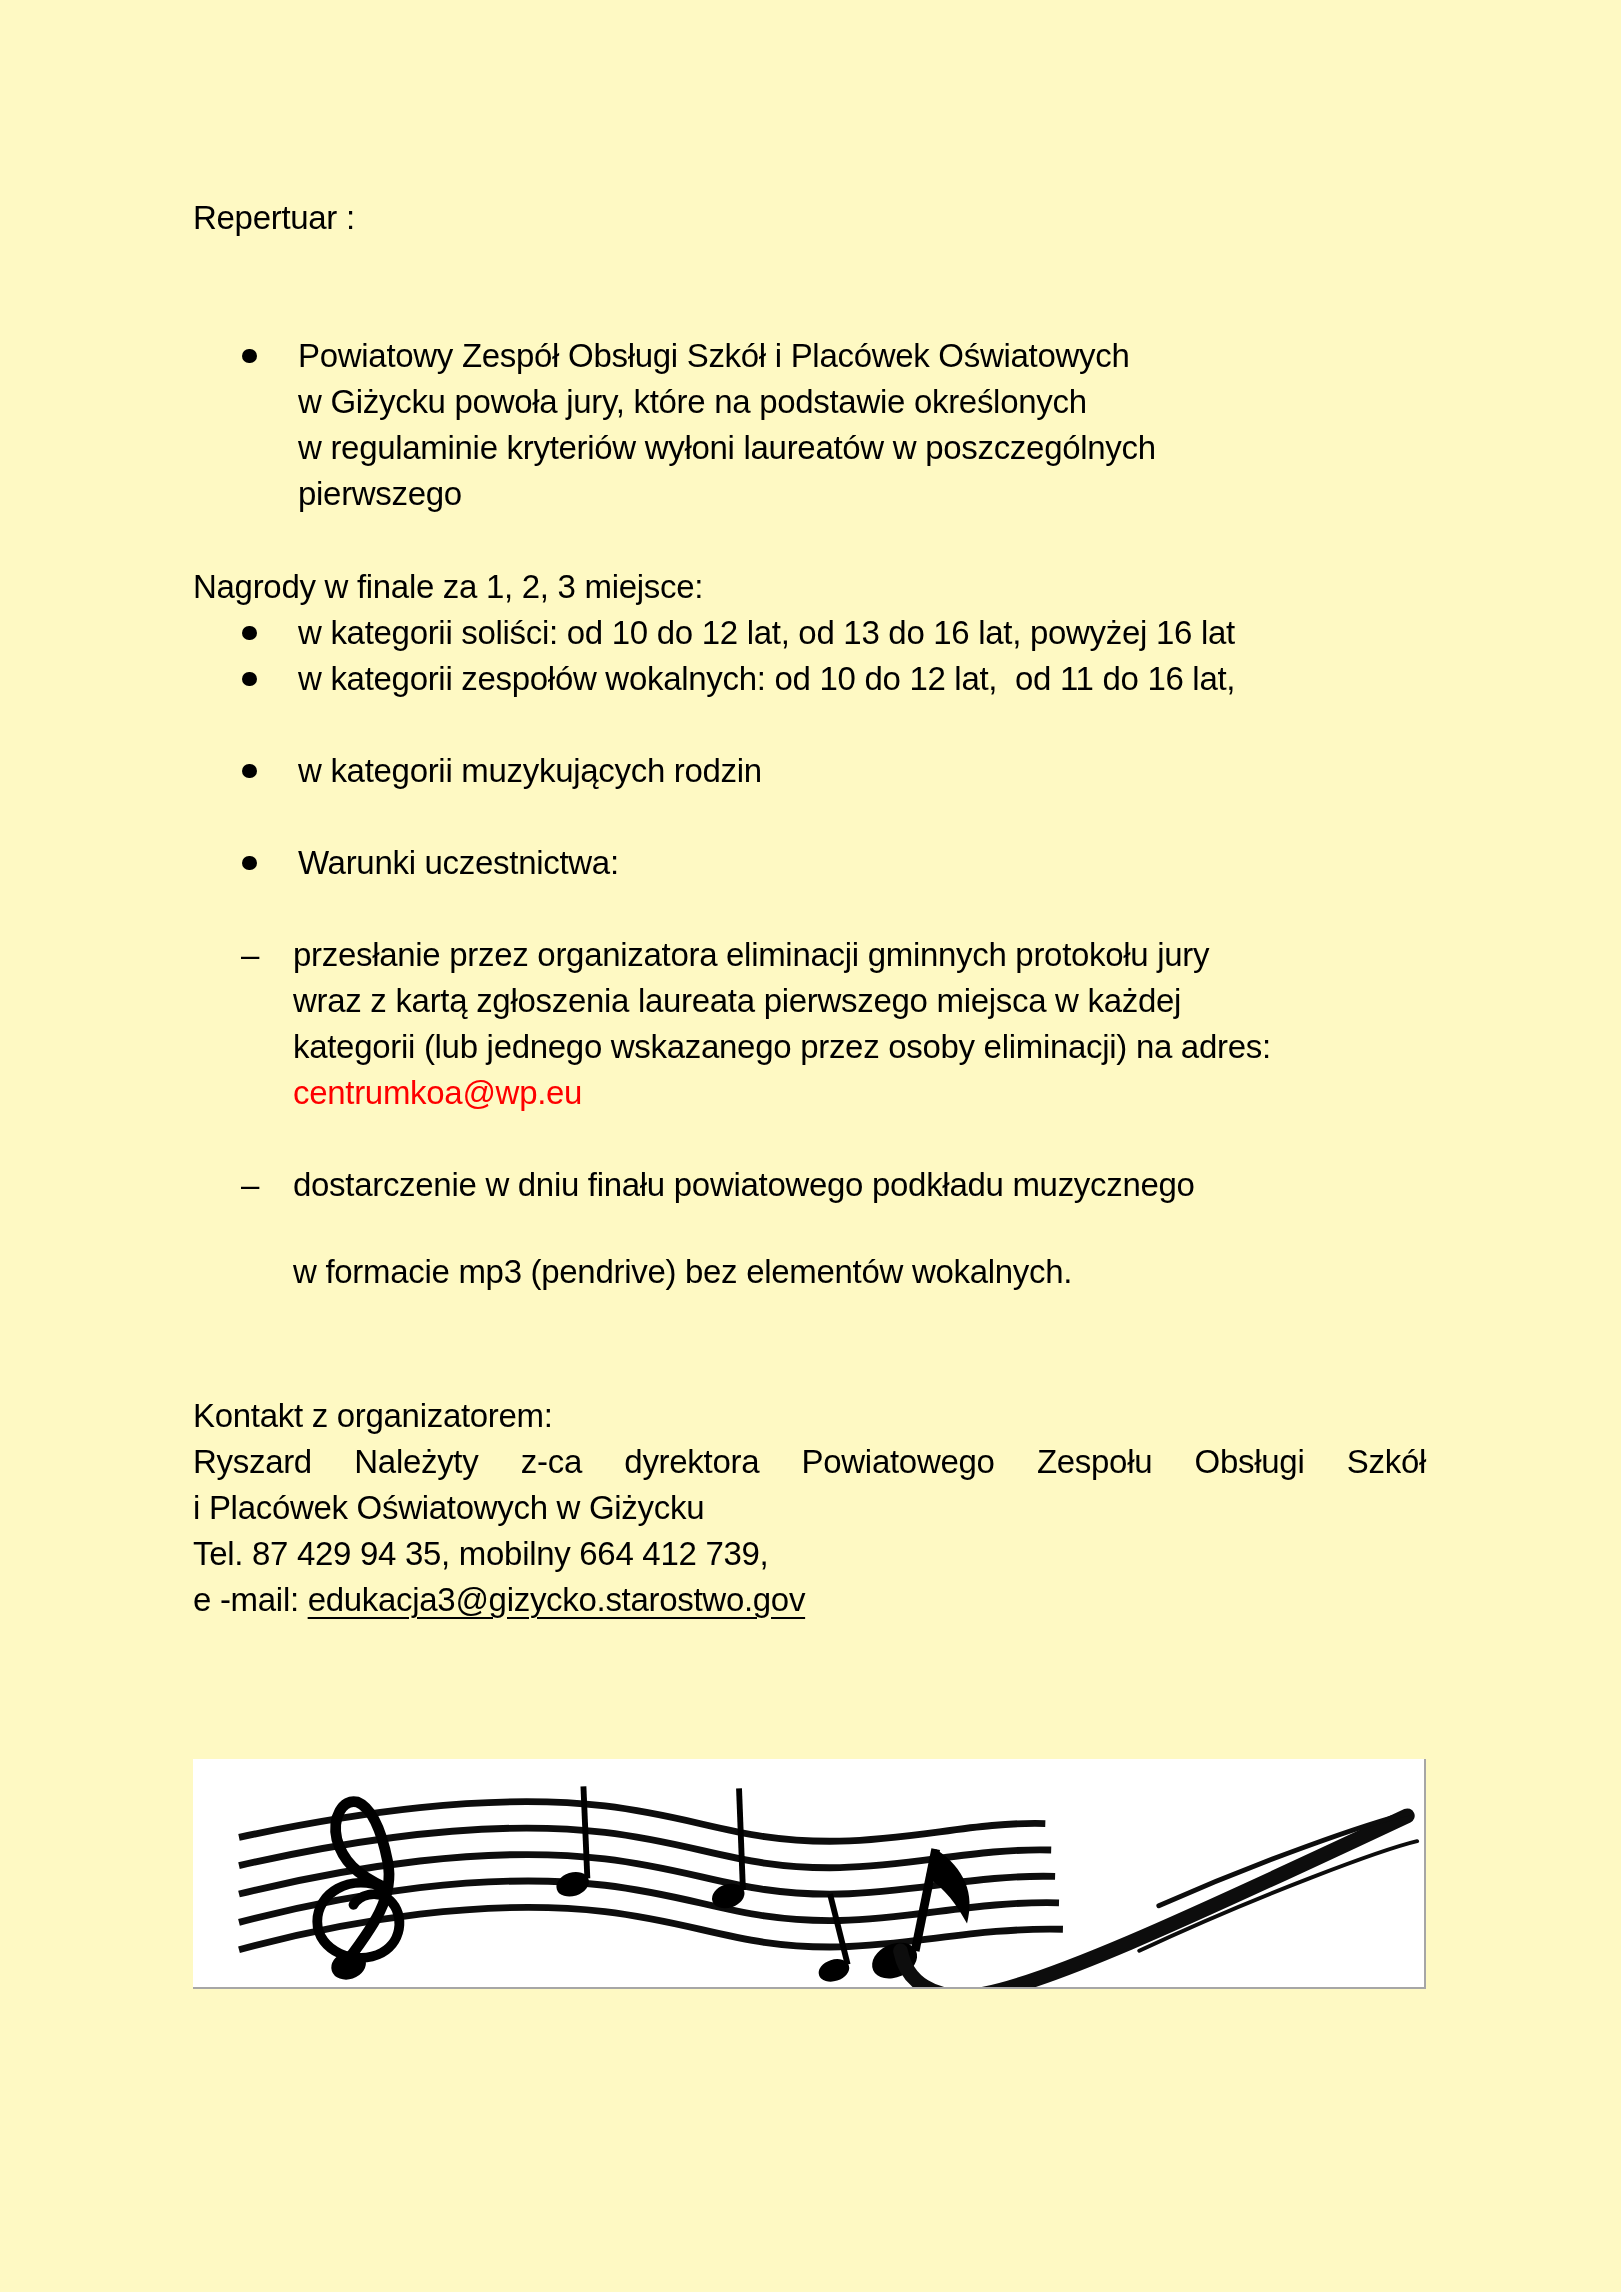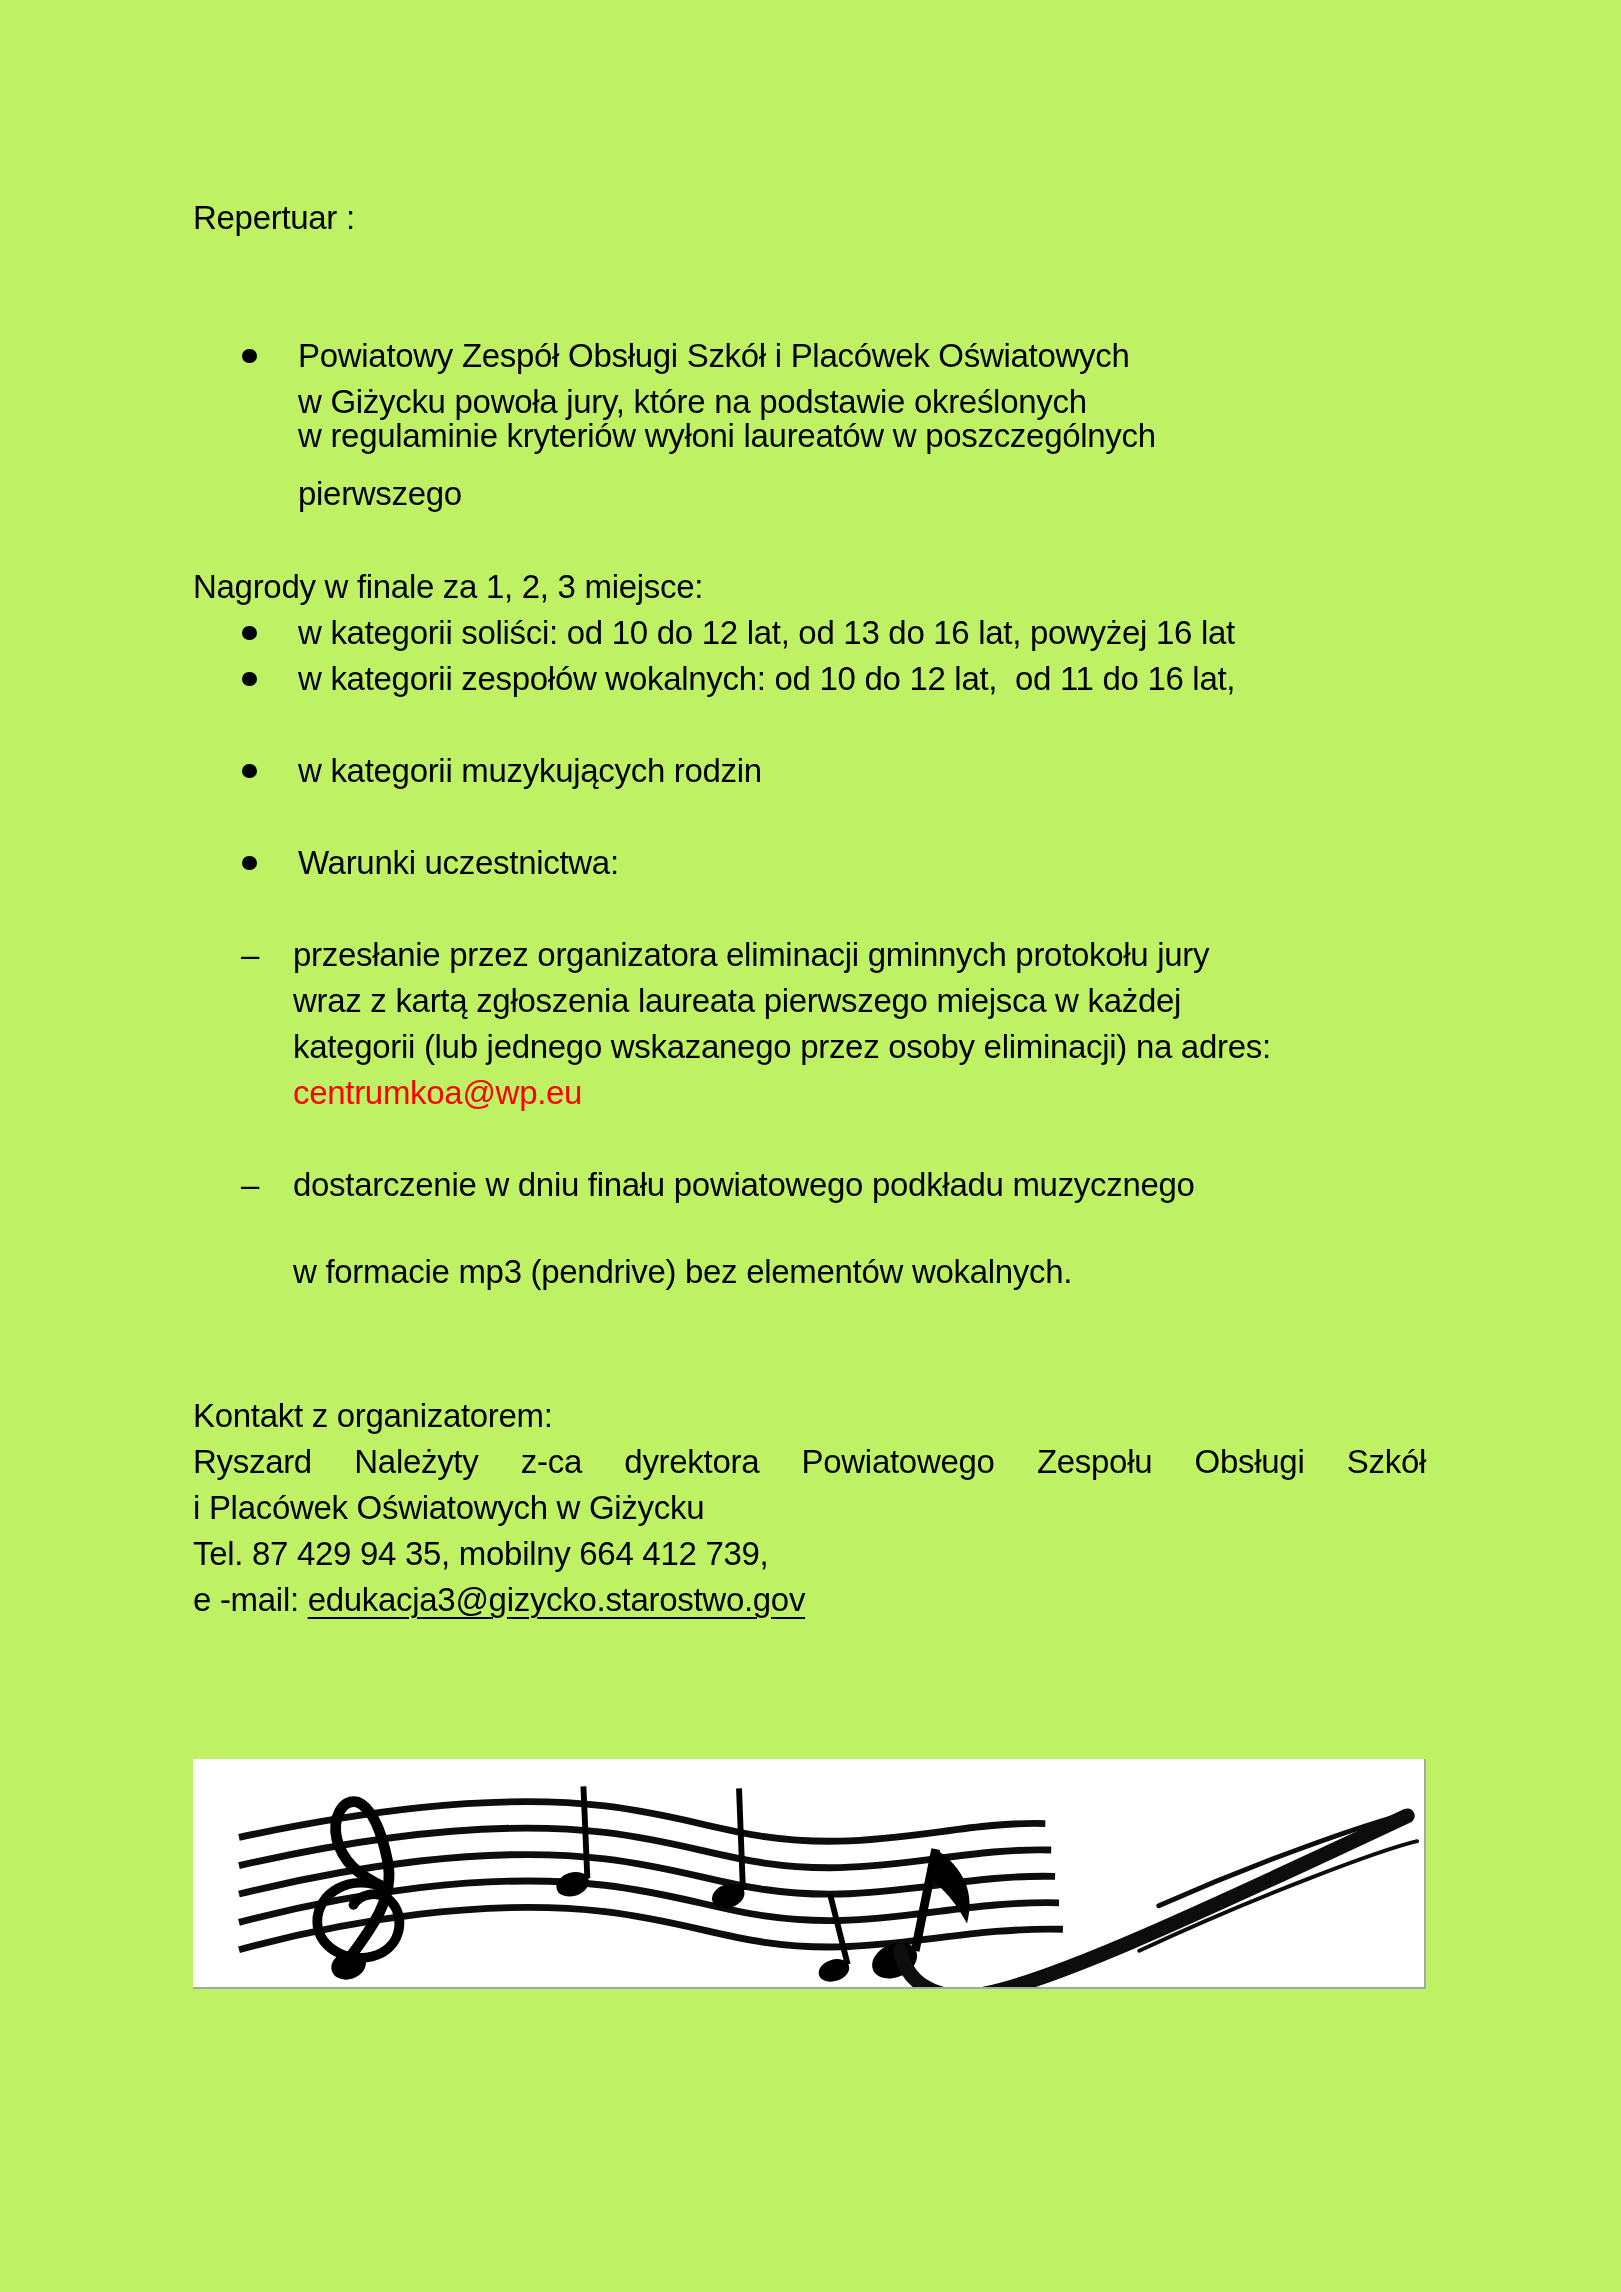--- a/index.html
+++ b/index.html
@@ -1,19 +1,19 @@
 <!DOCTYPE html>
 <html><head>
 <meta charset="utf-8">
 <style>
   html,body{margin:0;padding:0;background:#ffffff;}
   #page{
     position:relative;
     width:1621px;height:2293px;
-    background:#bef264;
+    background:#fef9c3;
     font-family:"Liberation Sans", sans-serif;
     font-size:33px;
     letter-spacing:-0.3px;
     color:#000000;
     overflow:hidden;
   }
   .ln{position:absolute;left:193px;height:46px;line-height:46px;white-space:pre;}
   .ln .txt{white-space:pre;}
   .ind{padding-left:105px;}           
   .ind-d{padding-left:100px;}         
@@ -47,21 +47,21 @@
 </head>
 <body>
 
 <div id="page">
 
   <div class="ln" style="top:195px"><span class="txt">Repertuar :</span></div>
 
 
   <div class="ln ind" style="top:333px"><span class="dot"></span><span class="txt">Powiatowy Zespół Obsługi Szkół i Placówek Oświatowych</span></div>
   <div class="ln ind" style="top:379px"><span class="txt">w Giżycku powoła jury, które na podstawie określonych</span></div>
-  <div class="ln ind" style="top:413px"><span class="txt">w regulaminie kryteriów wyłoni laureatów w poszczególnych</span></div>
+  <div class="ln ind" style="top:425px"><span class="txt">w regulaminie kryteriów wyłoni laureatów w poszczególnych</span></div>
   <div class="ln ind" style="top:471px"><span class="txt">pierwszego</span></div>
 
   <div class="ln" style="top:564px"><span class="txt">Nagrody w finale za 1, 2, 3 miejsce:</span></div>
 
   <div class="ln ind" style="top:610px"><span class="dot"></span><span class="txt">w kategorii soliści: od 10 do 12 lat, od 13 do 16 lat, powyżej 16 lat</span></div>
 
   <div class="ln ind" style="top:656px"><span class="dot"></span><span class="txt">w kategorii zespołów wokalnych: od 10 do 12 lat,  od 11 do 16 lat,</span></div>
 
   <div class="ln ind" style="top:748px"><span class="dot"></span><span class="txt">w kategorii muzykujących rodzin</span></div>
 

